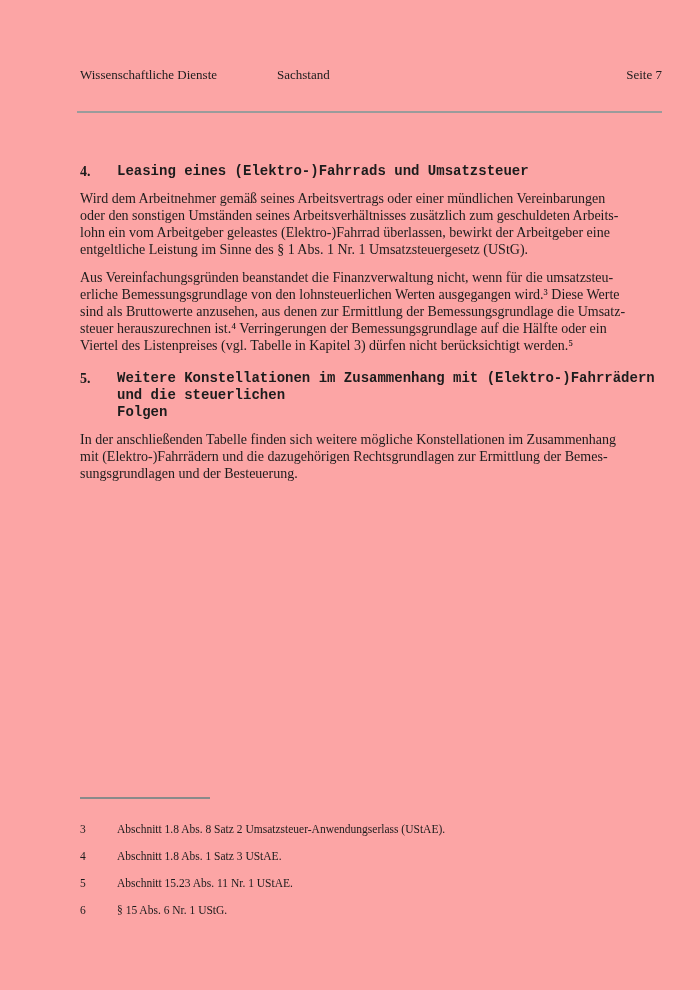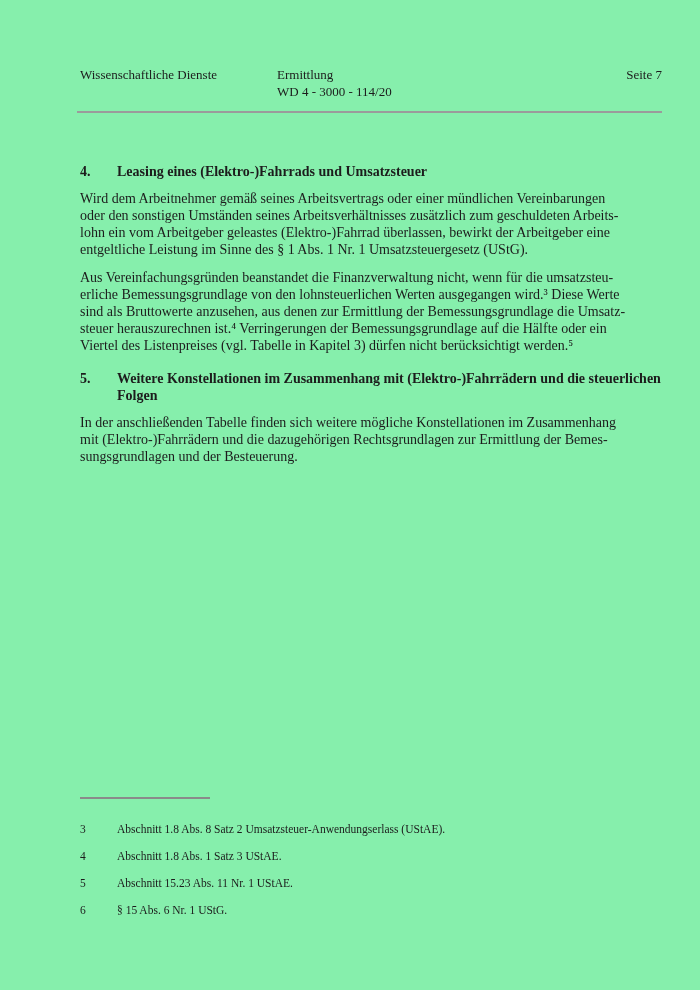--- a/index.html
+++ b/index.html
@@ -4,21 +4,21 @@
 <style>
   html, body {
     margin: 0;
     padding: 0;
     background: #ffffff;
   }
   .page {
     position: relative;
     width: 700px;
     height: 990px;
-    background: #86efac;
+    background: #fca5a5;
     font-family: "Liberation Serif", "DejaVu Serif", serif;
     color: #1c1c1c;
     overflow: hidden;
   }
   
   .header {
     position: absolute;
     left: 80px;
     top: 66px;
     width: 582px;
@@ -47,21 +47,21 @@
     font-size: 14px;
     line-height: 17px;
   }
   .section-heading {
     display: flex;
     font-weight: bold;
     margin: 0 0 10px 0;
   }
   .section-heading.before-gap { margin-top: 16px; }
   .section-number { width: 37px; flex: none; }
-  .section-title  { white-space: pre-line; }
+  .section-title  { white-space: pre-line; font-family: Liberation Mono, monospace; }
   .para {
     white-space: pre-line;
     margin: 0 0 11px 0;
   }
   
   .footnotes {
     position: absolute;
     left: 80px;
     top: 797px;
     width: 560px;
@@ -82,22 +82,21 @@
   .footnote-text { flex: 1; }
 </style>
 </head>
 <body>
 
 <div class="page">
 
   <div class="header">
     <div class="header-left">Wissenschaftliche Dienste</div>
     <div class="header-center">
-      <div>Ermittlung</div>
-      <div>WD 4 - 3000 - 114/20</div>
+      <div>Sachstand</div>
     </div>
     <div class="header-right">Seite 7</div>
   </div>
 
   <div class="header-rule"></div>
 
   <div class="content">
 
     <div class="section-heading">
       <span class="section-number">4.</span>

